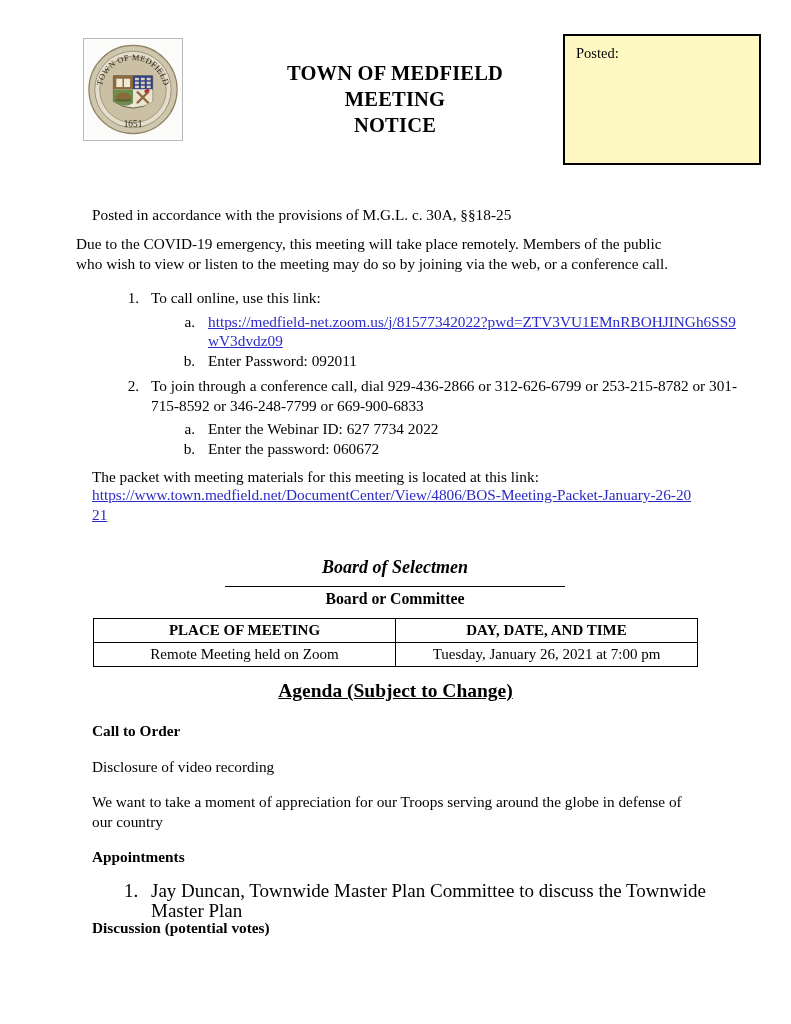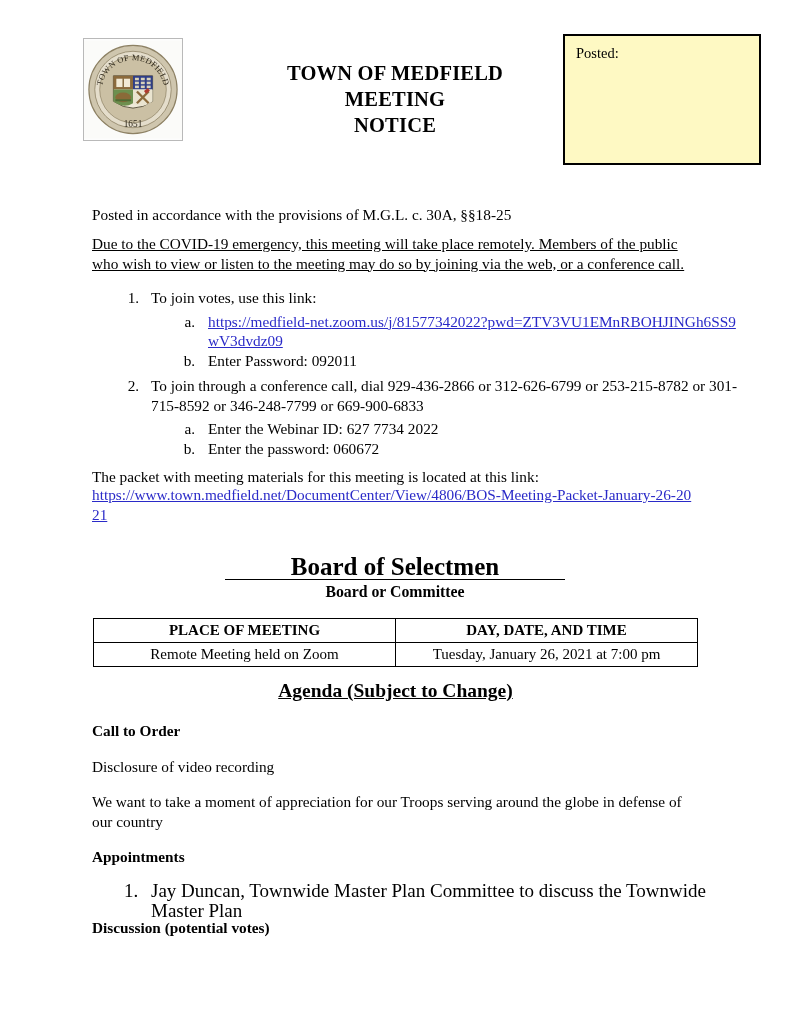--- a/index.html
+++ b/index.html
@@ -75,21 +75,21 @@
     left: 0;
     top: 0;
     width: 791px;
   }
   .p {
     position: absolute;
     font-size: 15.3px;
     line-height: 19.5px;
   }
   .para-statute { left: 92px; top: 198px; width: 620px; margin-top: 7px; }
-  .para-covid   { left: 92px; top: 234px; width: 608px; text-decoration: underline; }
+  .para-covid   { left: 76px; top: 234px; width: 608px; }
 
   ol.numlist {
     position: absolute;
     margin: 0;
     padding: 0 0 0 28px;
     list-style-type: decimal;
     font-size: 15.3px;
     line-height: 19.5px;
   }
   ol.numlist > li { padding-left: 8px; }
@@ -116,24 +116,25 @@
   
   .board-block {
     position: absolute;
     left: 225px;
     top: 556px;
     width: 340px;
     text-align: center;
   }
   .board-name {
     font-weight: bold;
-    font-size: 25px;
+    font-size: 18px;
     line-height: 22px;
-    padding-bottom: 1px;
+    padding-bottom: 8px;
     border-bottom: 1.4px solid #000000;
+    font-style: italic;
   }
   .board-sub {
     font-weight: bold;
     font-size: 15.8px;
     line-height: 21px;
     padding-top: 1px;
   }
 
   
   table.meeting {
@@ -252,21 +253,21 @@
   </div>
 
   <div class="body-area">
 
     <div class="p para-statute">Posted in accordance with the provisions of M.G.L. c. 30A, §§18-25</div>
 
     <div class="p para-covid">Due to the COVID-19 emergency, this meeting will take place remotely. Members of the public who wish to view or listen to the meeting may do so by joining via the web, or a conference call.</div>
 
     <ol class="numlist list-online">
       <li>
-        <span>To join votes, use this link:</span>
+        <span>To call online, use this link:</span>
         <ol class="alphalist">
           <li>
             <a class="doclink" href="#">https://medfield-net.zoom.us/j/81577342022?pwd=ZTV3VU1EMnRBOHJINGh6SS9wV3dvdz09</a>
           </li>
           <li>
             <span>Enter Password: 092011</span>
           </li>
         </ol>
       </li>
     </ol>

